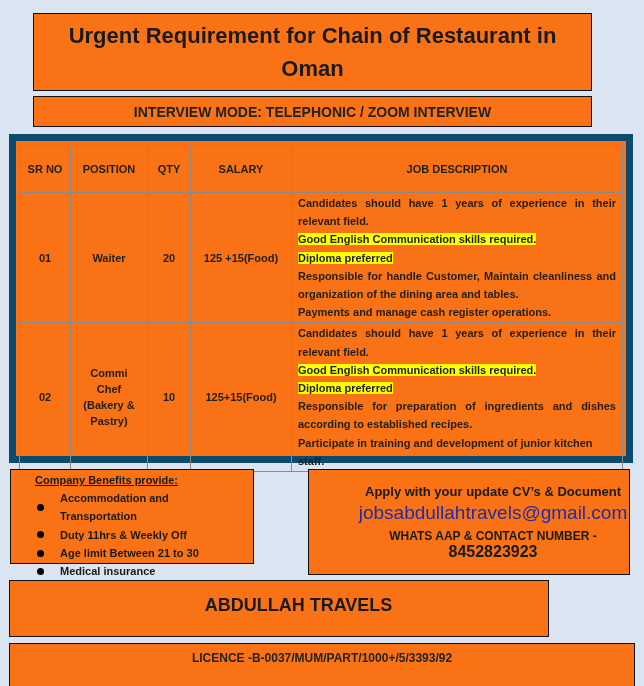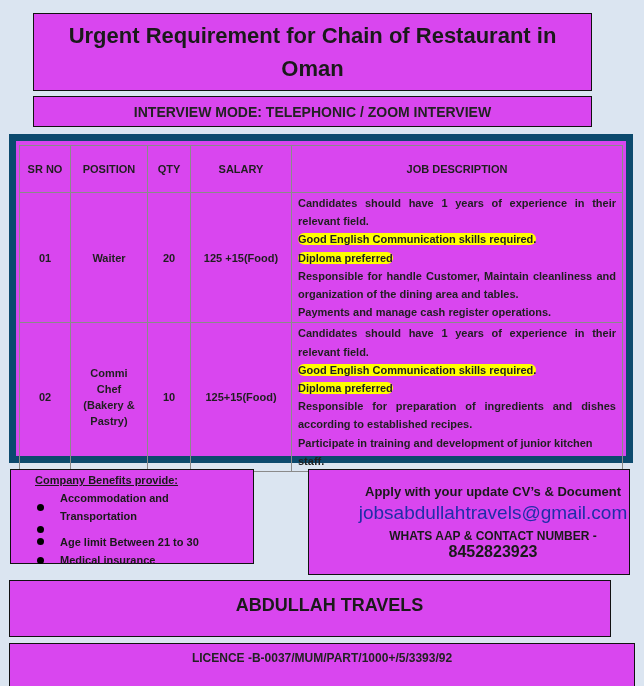--- a/index.html
+++ b/index.html
@@ -4,55 +4,55 @@
 <style>
   html, body { margin: 0; padding: 0; }
   body {
     width: 644px; height: 686px; overflow: hidden;
     background: #dbe5f1;
     font-family: "Liberation Sans", sans-serif;
     color: #1a1a1a;
     position: relative;
   }
   .box {
-    position: absolute; background: #d946ef;
+    position: absolute; background: #f97316;
     border: 1px solid #111;
     box-sizing: border-box;
   }
   #title-box { left: 33px; top: 13px; width: 559px; height: 78px;
     display: flex; align-items: center; justify-content: center; text-align: center; }
   #title-box .t { font-size: 22px; font-weight: bold; line-height: 33px; padding: 0 20px; }
   #mode-box { left: 33px; top: 96px; width: 559px; height: 31px;
     display: flex; align-items: center; justify-content: center; }
   #mode-box span { font-size: 14px; font-weight: bold; color: #222; }
 
   #table-wrap { left: 9px; top: 134px; width: 624px; height: 329px; border: 7px solid #0c4a6e; padding: 4px 3px 3px 3px; }
   table.jobs { border-collapse: collapse; width: 100%; height: 100%; table-layout: fixed; }
   table.jobs th, table.jobs td { border: 1px solid #8a8a8a; font-size: 11px; font-weight: bold; color: #1f1f1f; }
   table.jobs th { height: 44px; text-align: center; vertical-align: middle; }
   table.jobs td.c { text-align: center; vertical-align: middle; line-height: 16px; }
   table.jobs td.desc { text-align: justify; vertical-align: top; padding: 1px 6px 1px 6px; line-height: 18.2px; }
   .desc p { margin: 0; text-align: justify; }
   .desc p.last { text-align-last: left; }
-  .hl { background: #ffff00; border-radius: 6px; }
+  .hl { background: #ffff00; }
 
   #benefits-box { left: 10px; top: 469px; width: 244px; height: 95px; padding: 4px 24px; }
   #benefits-box .head { font-size: 11px; font-weight: bold; text-decoration: underline; margin-bottom: 3px; }
   #benefits-box ul { list-style: none; margin: 0; padding: 0; }
   #benefits-box li { font-size: 11px; font-weight: bold; line-height: 18.3px; display: flex; align-items: center; }
   #benefits-box li .dot { width: 7px; height: 7px; background: #000; border-radius: 50%; margin: 0 16px 0 2px; flex: none; }
 
   #apply-box { left: 308px; top: 469px; width: 322px; height: 106px;
     display: flex; flex-direction: column; align-items: center; justify-content: center; padding-left: 48px; }
   #apply-box .a1 { font-size: 13px; font-weight: bold; margin-bottom: 3px; }
   #apply-box .mail { font-size: 19px; color: #1f2ea8; margin-bottom: 5px; }
   #apply-box .a3 { font-size: 12px; font-weight: bold; margin-bottom: 0; }
   #apply-box .phone { font-size: 16px; font-weight: bold; }
 
-  #company-box { left: 9px; top: 580px; width: 602px; height: 57px;
+  #company-box { left: 9px; top: 580px; width: 540px; height: 57px;
     display: flex; flex-direction: row; align-items: center; justify-content: center; padding-left: 39px; }
   #company-box .name { font-size: 18px; font-weight: bold; margin-bottom: 6px; }
   #company-box .addr { font-size: 12px; font-weight: bold; color: #222; }
 
   #licence-box { left: 9px; top: 643px; width: 626px; height: 50px; border-bottom: none;
     display: flex; justify-content: center; padding-top: 7px; }
   #licence-box span { font-size: 12px; font-weight: bold; color: #222; }
 </style>
 </head>
 <body>
@@ -116,20 +116,21 @@
 
 <div class="box" id="benefits-box">
   <div class="head">Company Benefits provide:</div>
   <ul>
     <li>
         <span class="dot"></span>
         <span>Accommodation and Transportation</span>
       </li>
     <li>
         <span class="dot"></span>
+        <span>Duty 11hrs &amp; Weekly Off</span>
       </li>
     <li>
         <span class="dot"></span>
         <span>Age limit Between 21 to 30</span>
       </li>
     <li>
         <span class="dot"></span>
         <span>Medical insurance</span>
       </li>
   </ul>

